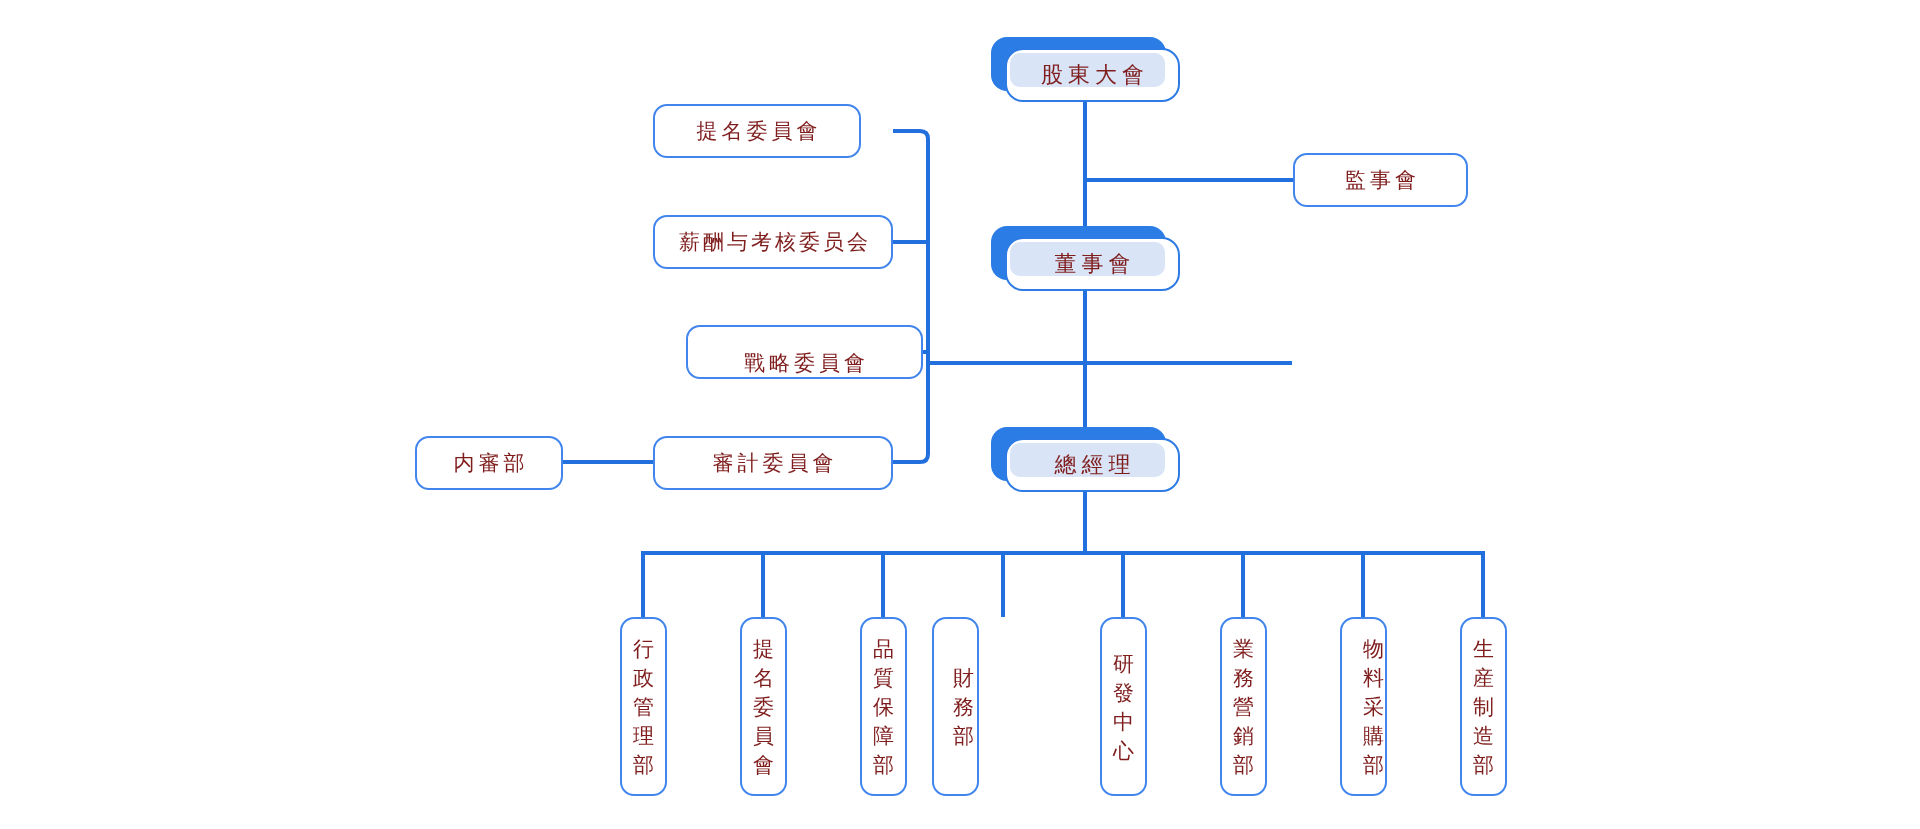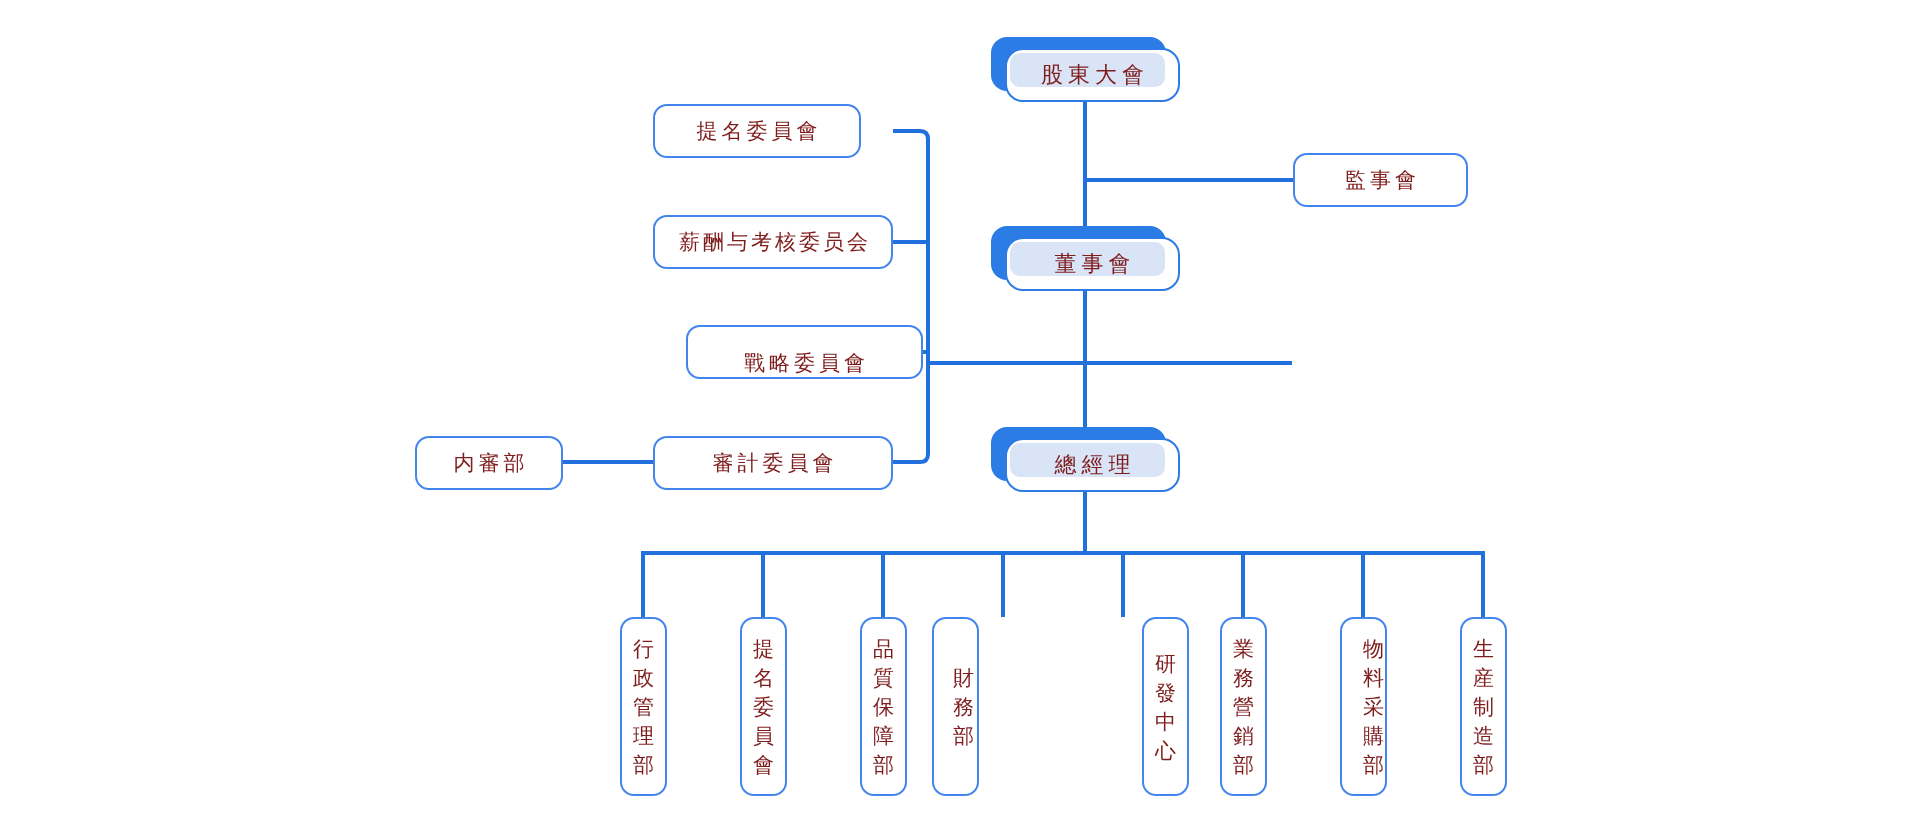--- a/index.html
+++ b/index.html
@@ -53,21 +53,21 @@
   #n-gm {left:1005px;top:438px;}
   #n-sup{left:1293px;top:153px;width:175px;height:54px;}
   #n-off{left:1292px;top:342px;width:178px;height:54px;}
   #n-nom{left:653px;top:104px;width:208px;height:54px;}
   #n-rem{left:653px;top:215px;width:240px;height:54px;letter-spacing:3px;text-align:center;}
   #n-str{left:686px;top:325px;width:237px;height:54px;align-items:flex-end;}
   #n-aud{left:653px;top:436px;width:240px;height:54px;}
   #n-int{left:415px;top:436px;width:148px;height:54px;}
   #d0{left:620px;top:617px;}  #d1{left:740px;top:617px;}
   #d2{left:860px;top:617px;}  #d3{left:932px;top:617px;padding-left:16px;}
-  #d4{left:1100px;top:617px;margin-left:42px;} #d5{left:1220px;top:617px;}
+  #d4{left:1100px;top:617px;} #d5{left:1220px;top:617px;}
   #d6{left:1340px;top:617px;padding-left:20px;} #d7{left:1460px;top:617px;}
 </style>
 </head>
 <body>
 
 <div class="canvas">
 
   <svg class="wires" width="1920" height="829" viewBox="0 0 1920 829" fill="none" stroke="#2170DE" stroke-width="4">
     <path d="M1085 101 V238"></path>
     <path d="M1085 290 V439"></path>

